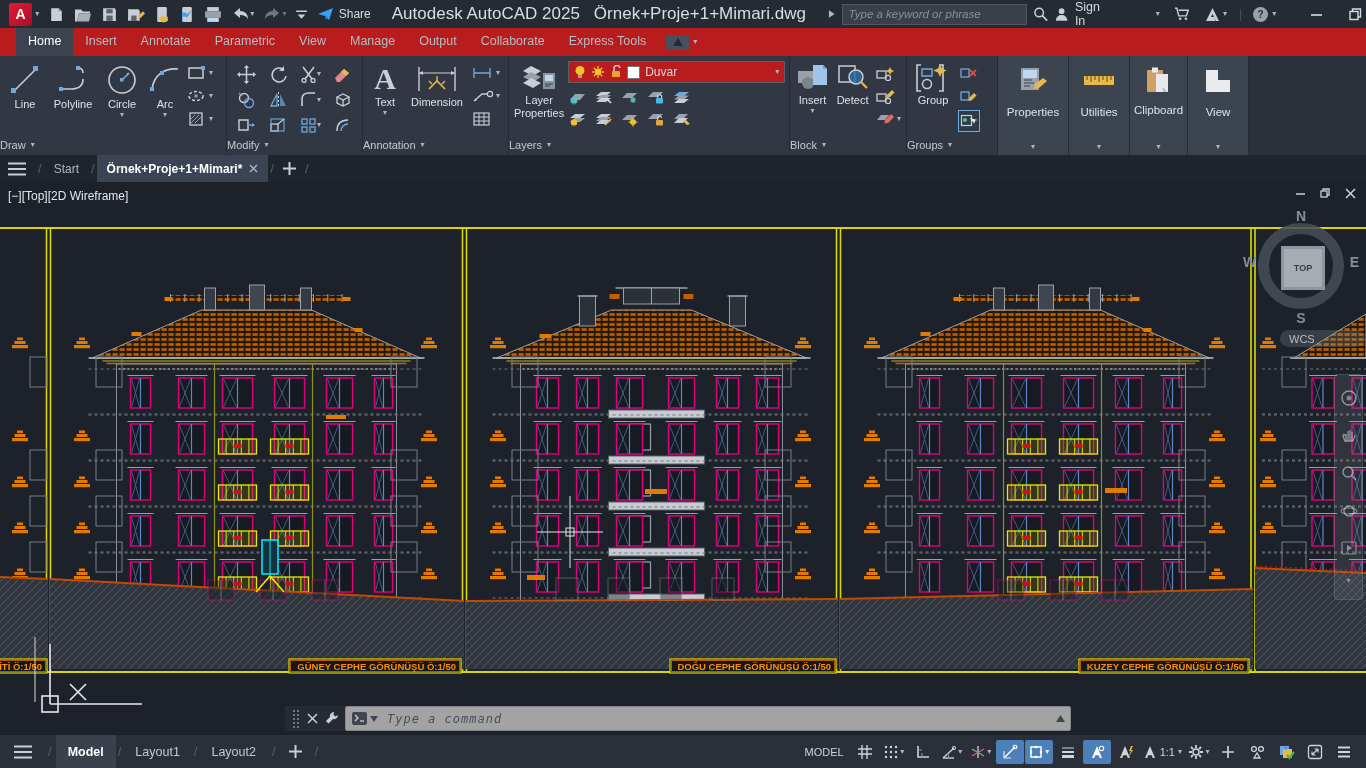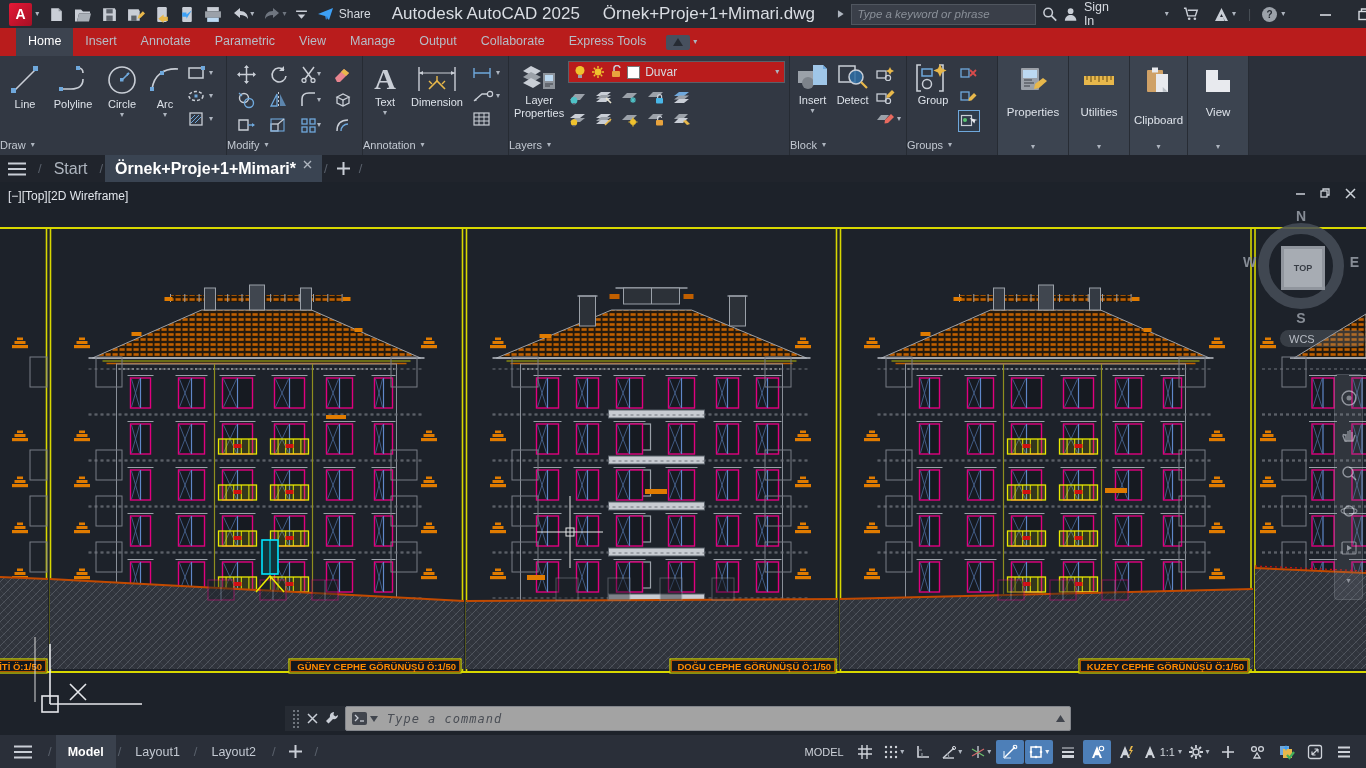--- a/index.html
+++ b/index.html
@@ -34,21 +34,21 @@
           padding-top:2px;border-radius:2px;text-align:center}
   .smallcol{display:flex;flex-direction:column;justify-content:flex-start;gap:5px;padding-top:3px}
   .srow{display:flex;align-items:center;gap:2px;height:18px}
   .lrow{display:flex;gap:7px;align-items:center;height:22px}
   .lic{width:19px;height:15px}
   .layerdrop{width:205px;height:20px;background:#b91c1c;border:1px solid #5a6069;display:flex;align-items:center;gap:5px;padding:0 5px;margin-bottom:3px}
   .cpanel{background:#3c4450;border-right:1px solid #272c34;display:flex;flex-direction:column;align-items:center;padding-top:10px;color:#dde2e9;font-size:11.5px}
   .cpanel .cv{margin-top:auto;margin-bottom:4px}
   
   .filetabs{height:27px;background:#20242c;display:flex;align-items:stretch;padding-left:6px;color:#aeb5bf;align-items:center}
-  .ftab{padding:5px 10px;font-size:16px;display:flex;gap:7px;height:100%;box-sizing:border-box}
+  .ftab{padding:5px 10px;font-size:12px;display:flex;align-items:center;gap:7px;height:100%;box-sizing:border-box}
   .ftab.active{background:#3a4452;color:#fff;font-weight:bold}
   .fsep{color:#59606b;font-size:13px;padding:0 2px}
   
   .canvas{position:relative;height:553px;background:#1d222a;overflow:hidden}
   .vplabel{position:absolute;left:8px;top:7px;color:#e2e6ec;font-size:12px;z-index:5}
   .vpctrl{position:absolute;right:10px;top:6px;display:flex;gap:14px;z-index:6}
   .vcube{position:absolute;left:1245px;top:28px;width:112px;height:112px;z-index:4;color:#878d96;font-weight:bold}
   .vring{position:absolute;left:13px;top:13px;width:64px;height:64px;border:11px solid rgba(70,77,88,.85);border-radius:50%}
   .vsq{position:absolute;left:36px;top:36px;width:38px;height:38px;background:#a7acb3;border:3px solid #90959d;
        display:flex;align-items:center;justify-content:center;font-size:9px;color:#383d45}
@@ -148,21 +148,21 @@
             <path d="M1 3h10" stroke="#c9ced6" stroke-width="1.4"></path>
             <path d="M2.5 6l3.5 4 3.5-4z" fill="#c9ced6"></path>
           </svg>
         </span>
       <span class="tbtn"><svg width="18" height="16" viewBox="0 0 18 16">
             <path d="M1 8l15-6-4 12-4-4z" fill="#3da0f5"></path>
             <path d="M8 10l1 4 2-3" fill="#2d7fd1"></path>
           </svg>&nbsp;<span>Share</span></span>
     </div>
     <span class="ttext">Autodesk AutoCAD 2025</span>
-    <span class="ttext" style="margin-left:19px">Örnek+Proje+1+Mimari.dwg</span>
+    <span class="ttext" style="margin-left:10px">Örnek+Proje+1+Mimari.dwg</span>
     <div class="searchwrap">
       <svg width="8" height="10" viewBox="0 0 8 10">
           <path d="M1 1l6 4-6 4z" fill="#aeb5bf"></path>
         </svg>
       <input class="searchbox" placeholder="Type a keyword or phrase" style="">
       <svg width="16" height="16" viewBox="0 0 16 16">
           <circle cx="6.5" cy="6.5" r="4.5" fill="none" stroke="#c9ced6" stroke-width="1.6"></circle>
           <path d="M10 10l5 5" stroke="#c9ced6" stroke-width="1.8"></path>
         </svg>
       <svg width="16" height="16" viewBox="0 0 16 16">
@@ -636,21 +636,21 @@
       <span style="margin-top:10px">Utilities</span>
       <span class="cv">▾</span>
     </div>
     <div class="cpanel" style="width:57px">
       <svg width="30" height="30" viewBox="0 0 30 30">
           <rect x="3" y="4" width="16" height="22" rx="1" fill="#cfa166"></rect>
           <rect x="8" y="1.5" width="6" height="5" fill="#e8eaee"></rect>
           <path d="M12 8h12v18H12z" fill="#e8eaee"></path>
           <path d="M24 8v5h5" fill="#b9bfc6" transform="translate(-5,13) scale(.99)"></path>
         </svg>
-      <span style="margin-top:18px">Clipboard</span>
+      <span style="margin-top:8px">Clipboard</span>
       <span class="cv">▾</span>
     </div>
     <div class="cpanel" style="width:60px">
       <svg width="32" height="30" viewBox="0 0 32 30">
           <path d="M4 4h12v10h12v12H4z" fill="#e8eaee"></path>
         </svg>
       <span style="margin-top:10px">View</span>
       <span class="cv">▾</span>
     </div>
     <div style="flex:1;background:#2b303a"></div>

